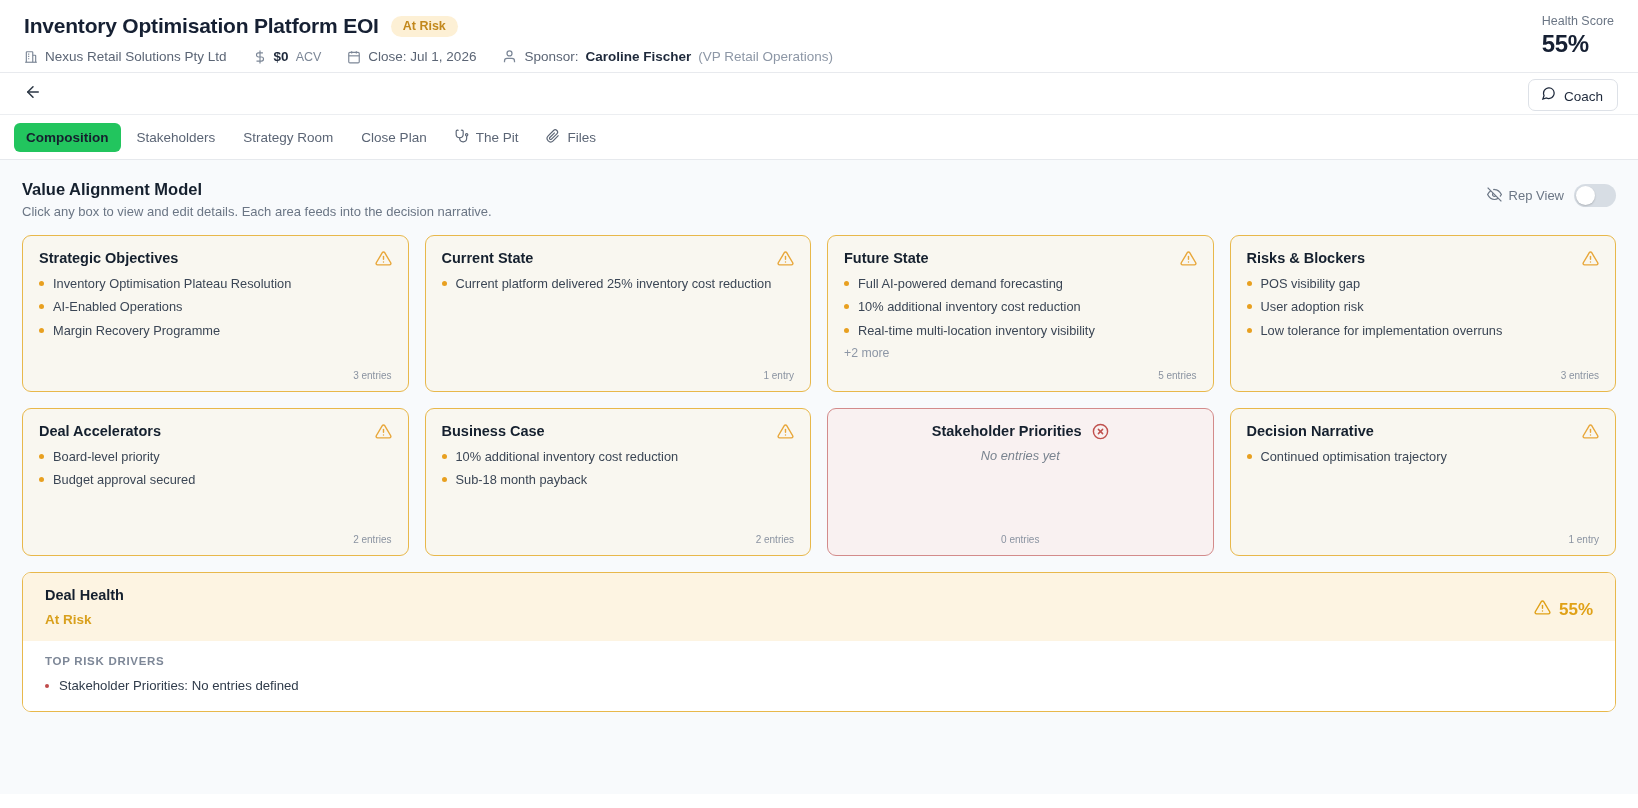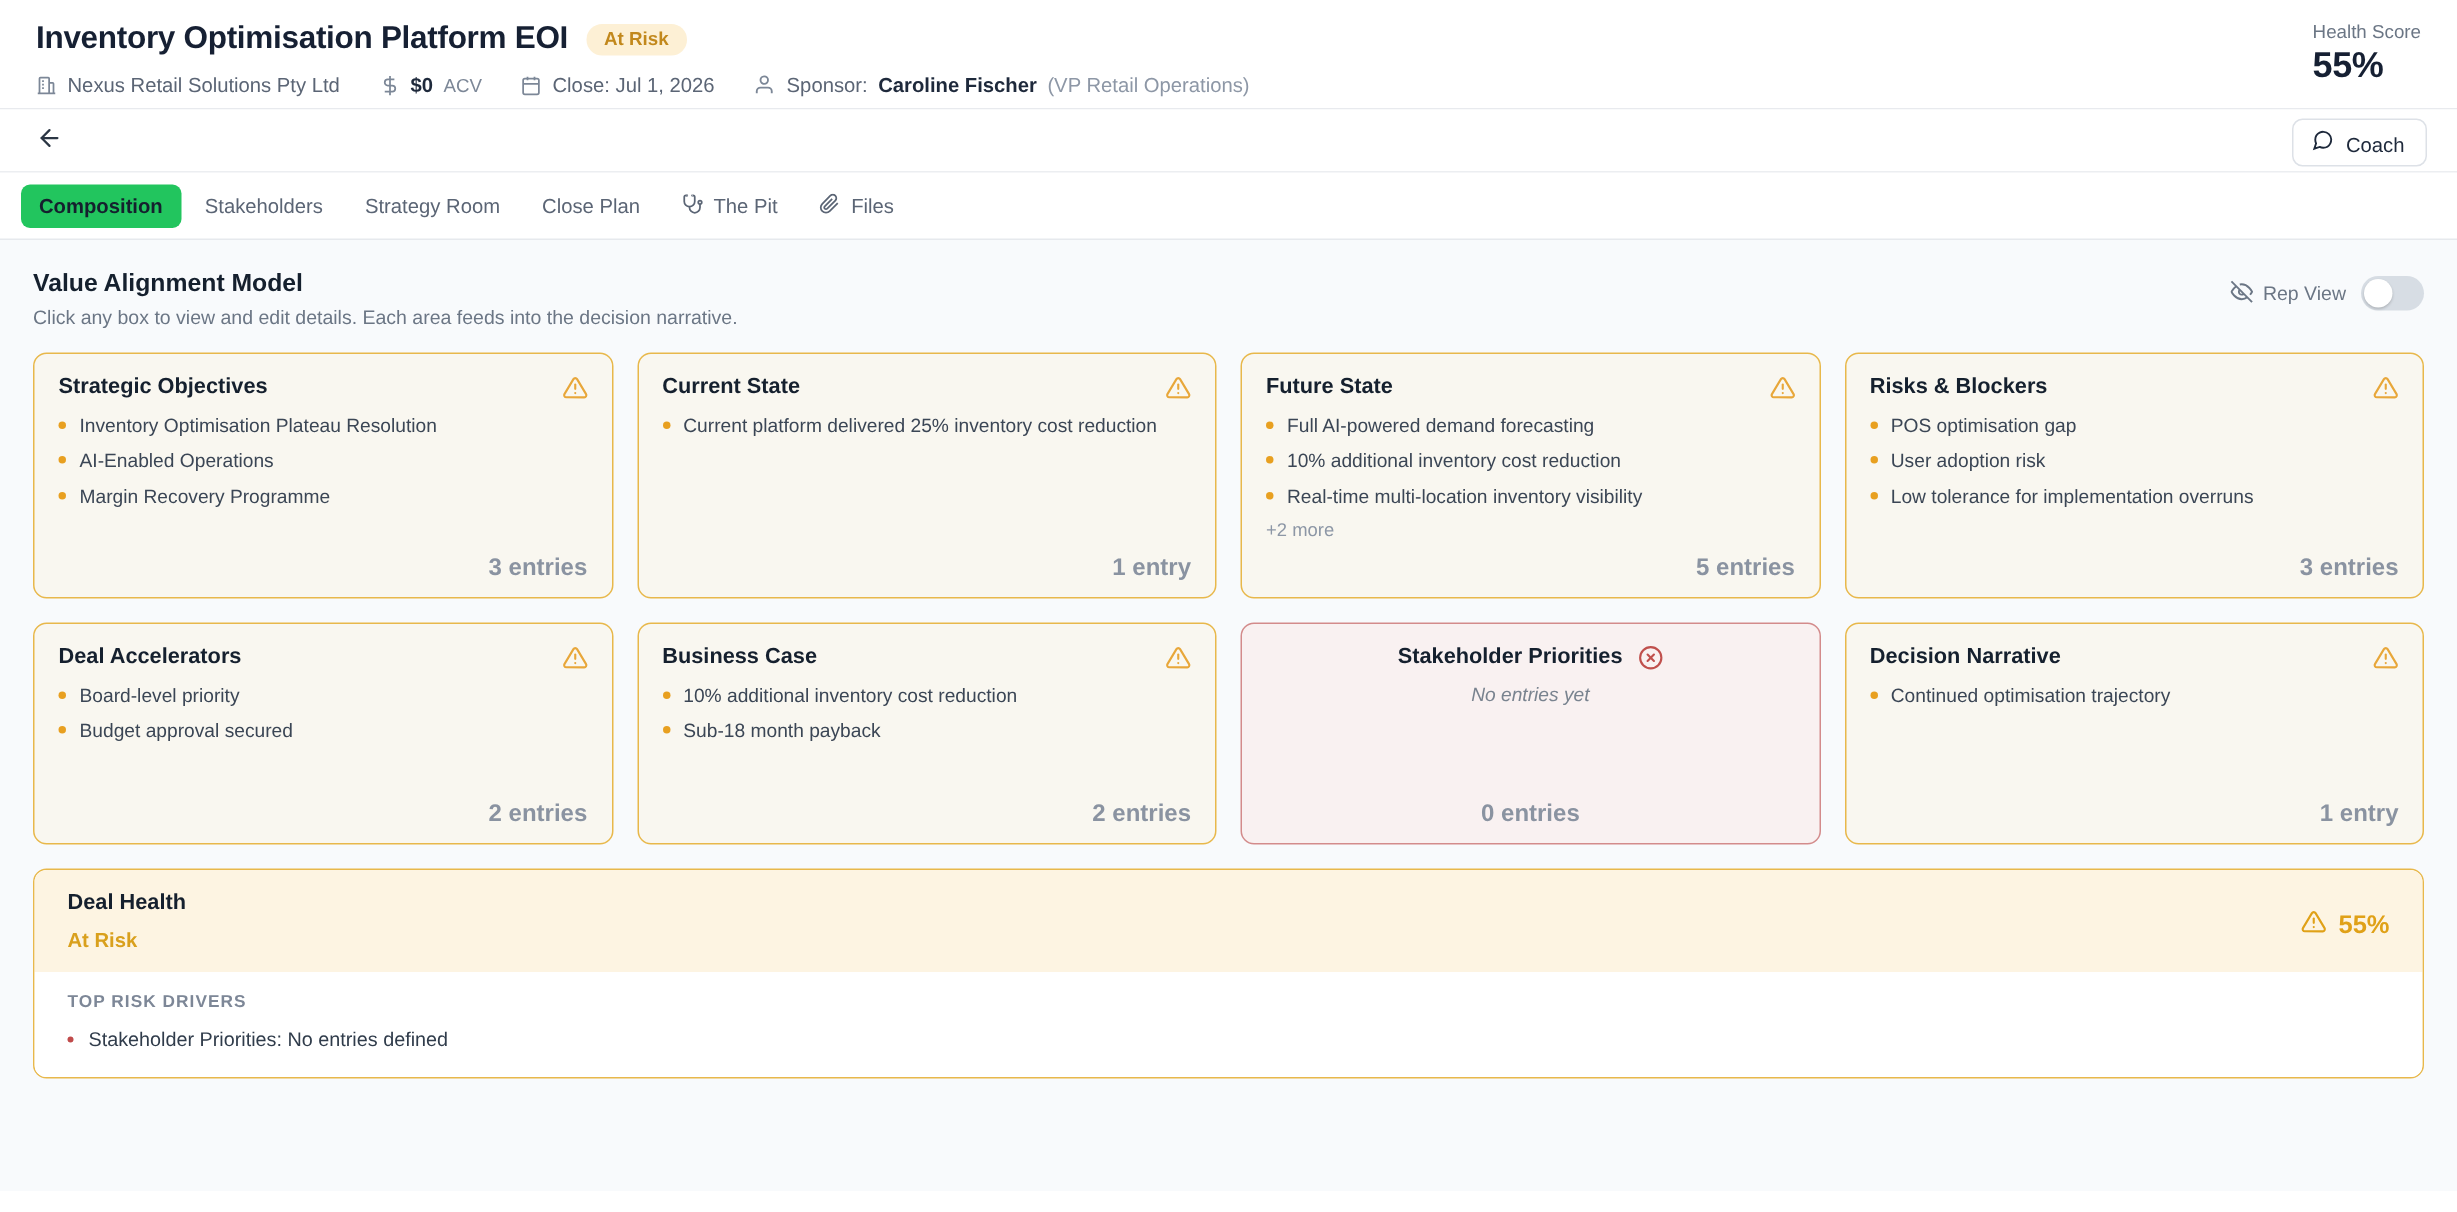--- a/index.html
+++ b/index.html
@@ -128,21 +128,21 @@
     font-size: 12.8px; color: #3b4655; line-height: 1.35;
   }
   .dot {
     width: 5px; height: 5px; border-radius: 50%; background: #e8a020;
     margin-top: 6px; flex: none;
   }
   .more { font-size: 12.3px; color: #8d97a6; margin-top: 7px; }
   .empty-note { font-size: 12.8px; color: #79838f; font-style: italic; }
   .entries {
     margin-top: auto; padding-top: 10px; text-align: right;
-    font-size: 16px; color: #8a93a1; font-weight: bold;
+    font-size: 10px; color: #8a93a1;
   }
 
   
   .health-panel {
     border: 1.5px solid #e8b84b; border-radius: 9px; overflow: hidden;
     background: #fff;
   }
   .health-panel-head {
     background: #fdf4e2; padding: 14px 22px 14px 22px; position: relative;
   }
@@ -385,21 +385,21 @@
           <svg width="17" height="17" viewBox="0 0 24 24" fill="none" stroke="#e8a73a" stroke-width="2" stroke-linecap="round" stroke-linejoin="round">
               <path d="M10.29 3.86L1.82 18a2 2 0 0 0 1.71 3h16.94a2 2 0 0 0 1.71-3L13.71 3.86a2 2 0 0 0-3.42 0z"></path>
               <line x1="12" y1="9" x2="12" y2="13"></line>
               <line x1="12" y1="17" x2="12.01" y2="17"></line>
             </svg>
         </span>
       </div>
       <ul class="bullets">
         <li>
             <span class="dot"></span>
-            <span>POS optimisation gap</span>
+            <span>POS visibility gap</span>
           </li>
         <li>
             <span class="dot"></span>
             <span>User adoption risk</span>
           </li>
         <li>
             <span class="dot"></span>
             <span>Low tolerance for implementation overruns</span>
           </li>
       </ul>

